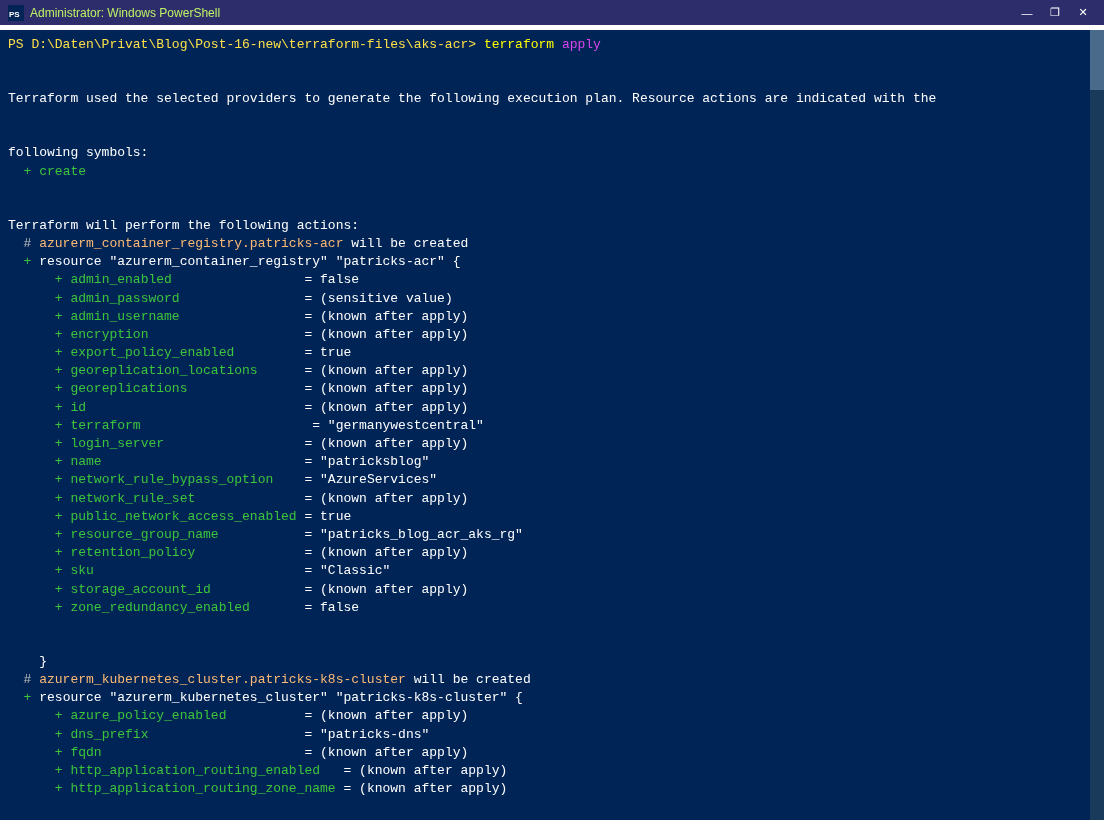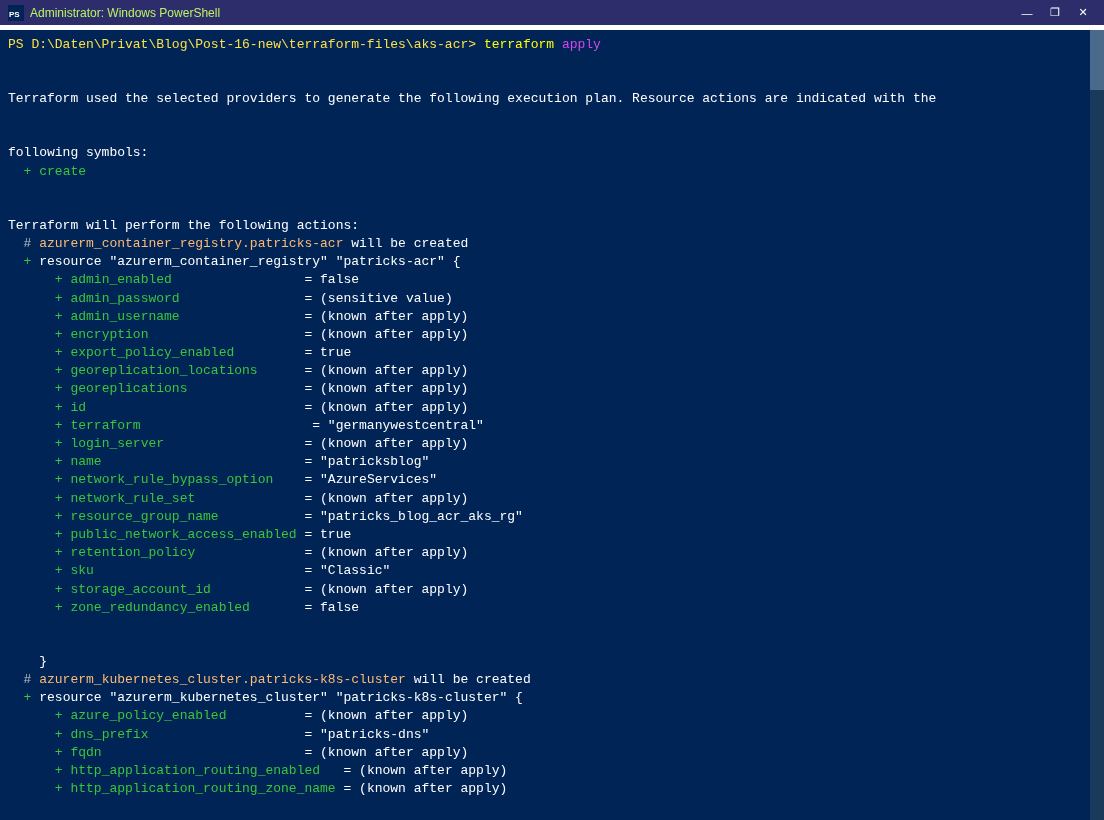--- a/index.html
+++ b/index.html
@@ -134,22 +134,22 @@
     <span class="line">      <span class="text-green">+</span><span class="text-green"> encryption                    </span><span class="text-white">= (known after apply)</span></span>
     <span class="line">      <span class="text-green">+</span><span class="text-green"> export_policy_enabled         </span><span class="text-white">= true</span></span>
     <span class="line">      <span class="text-green">+</span><span class="text-green"> georeplication_locations      </span><span class="text-white">= (known after apply)</span></span>
     <span class="line">      <span class="text-green">+</span><span class="text-green"> georeplications               </span><span class="text-white">= (known after apply)</span></span>
     <span class="line">      <span class="text-green">+</span><span class="text-green"> id                            </span><span class="text-white">= (known after apply)</span></span>
     <span class="line">      <span class="text-green">+</span><span class="text-green"> terraform                      </span><span class="text-white">= "germanywestcentral"</span></span>
     <span class="line">      <span class="text-green">+</span><span class="text-green"> login_server                  </span><span class="text-white">= (known after apply)</span></span>
     <span class="line">      <span class="text-green">+</span><span class="text-green"> name                          </span><span class="text-white">= "patricksblog"</span></span>
     <span class="line">      <span class="text-green">+</span><span class="text-green"> network_rule_bypass_option    </span><span class="text-white">= "AzureServices"</span></span>
     <span class="line">      <span class="text-green">+</span><span class="text-green"> network_rule_set              </span><span class="text-white">= (known after apply)</span></span>
+    <span class="line">      <span class="text-green">+</span><span class="text-green"> public_network_access_enabled </span><span class="text-white">= true</span></span>
     <span class="line">      <span class="text-green">+</span><span class="text-green"> resource_group_name           </span><span class="text-white">= "patricks_blog_acr_aks_rg"</span></span>
-    <span class="line">      <span class="text-green">+</span><span class="text-green"> public_network_access_enabled </span><span class="text-white">= true</span></span>
     <span class="line">      <span class="text-green">+</span><span class="text-green"> retention_policy              </span><span class="text-white">= (known after apply)</span></span>
     <span class="line">      <span class="text-green">+</span><span class="text-green"> sku                           </span><span class="text-white">= "Classic"</span></span>
     <span class="line">      <span class="text-green">+</span><span class="text-green"> storage_account_id            </span><span class="text-white">= (known after apply)</span></span>
     <span class="line">      <span class="text-green">+</span><span class="text-green"> zone_redundancy_enabled       </span><span class="text-white">= false</span></span>
     <span class="line text-white">    }</span>
     <span class="line"></span>
 
     <span class="line">  <span class="text-light"># </span><span class="text-cyan">azurerm_kubernetes_cluster.patricks-k8s-cluster</span><span class="text-white"> will be created</span></span>
     <span class="line">  <span class="text-green">+</span><span class="text-white"> resource "azurerm_kubernetes_cluster" "patricks-k8s-cluster" {</span></span>
 

